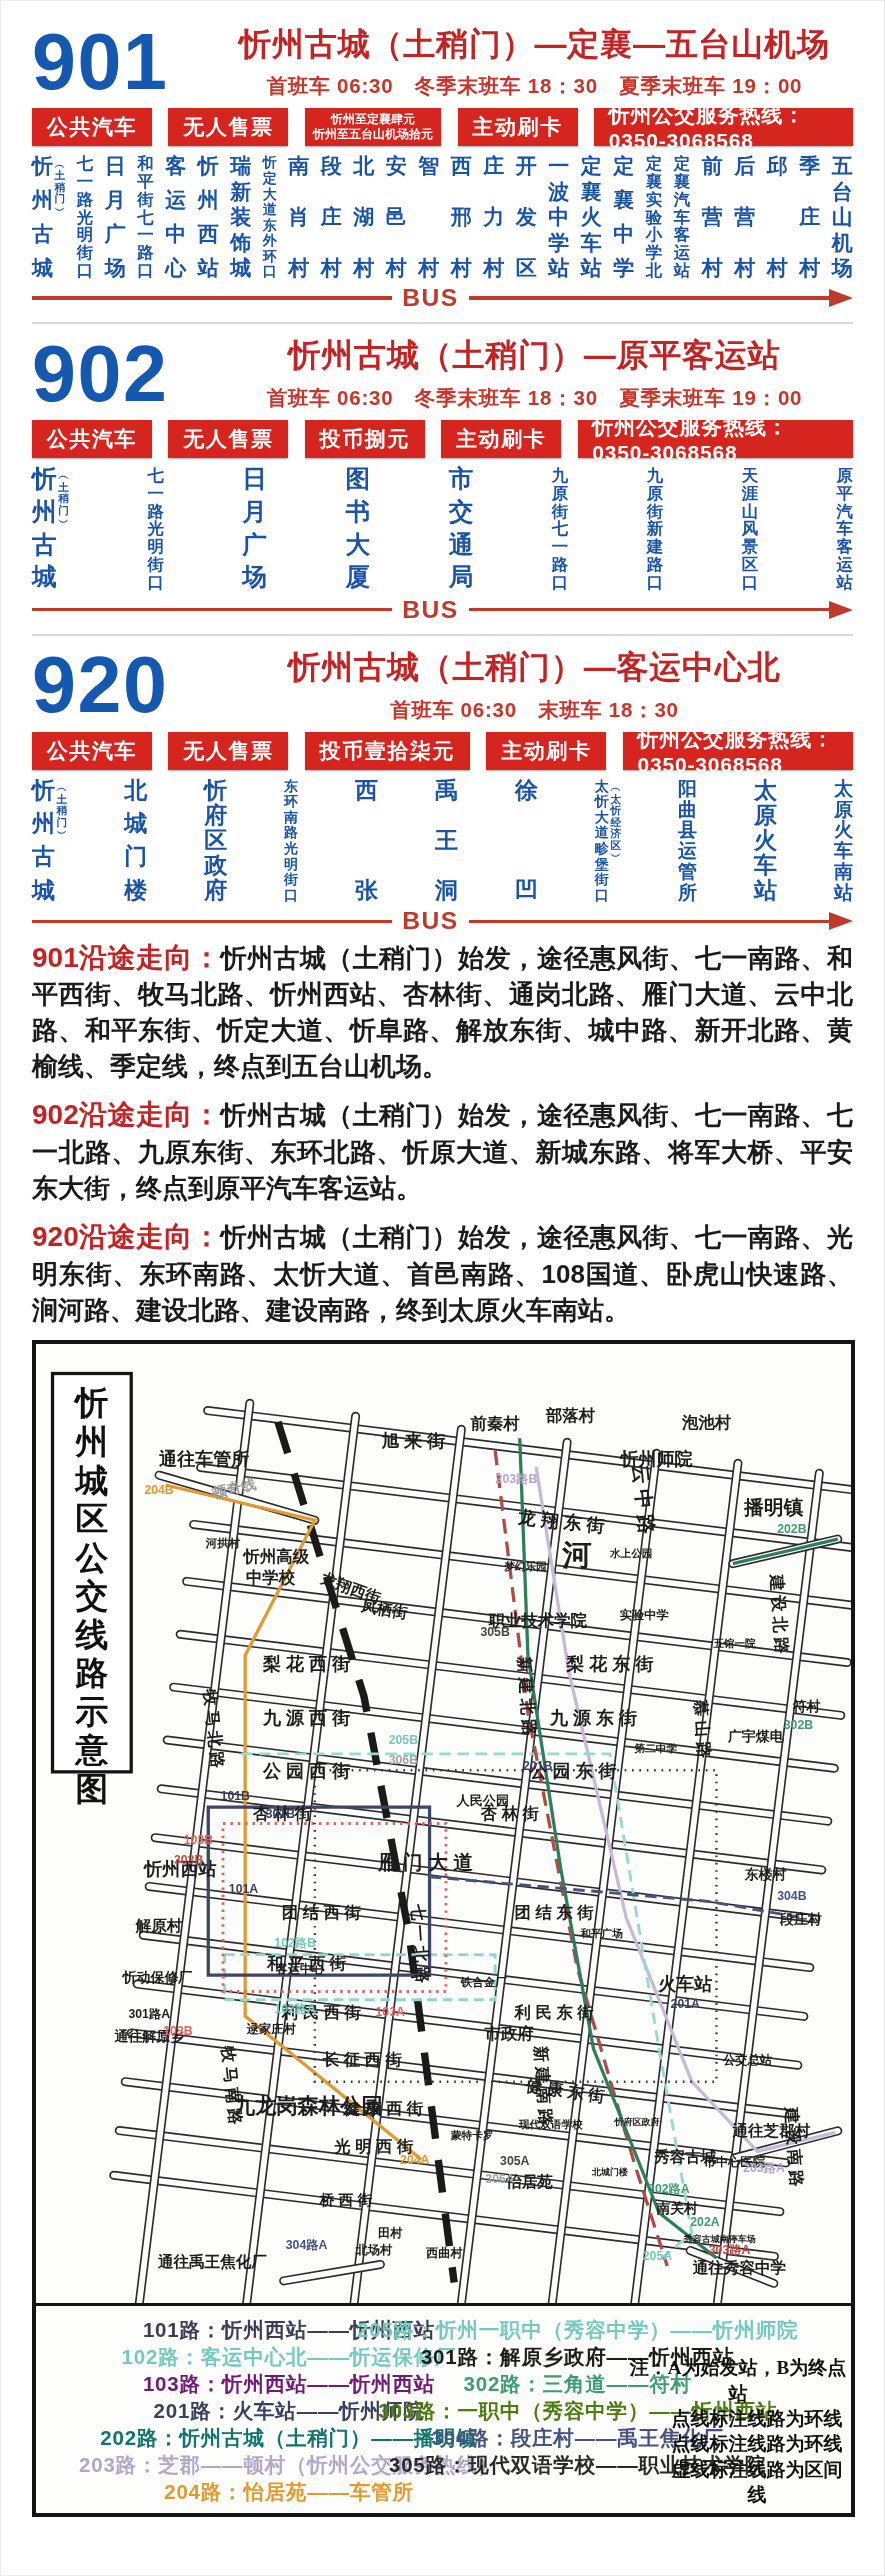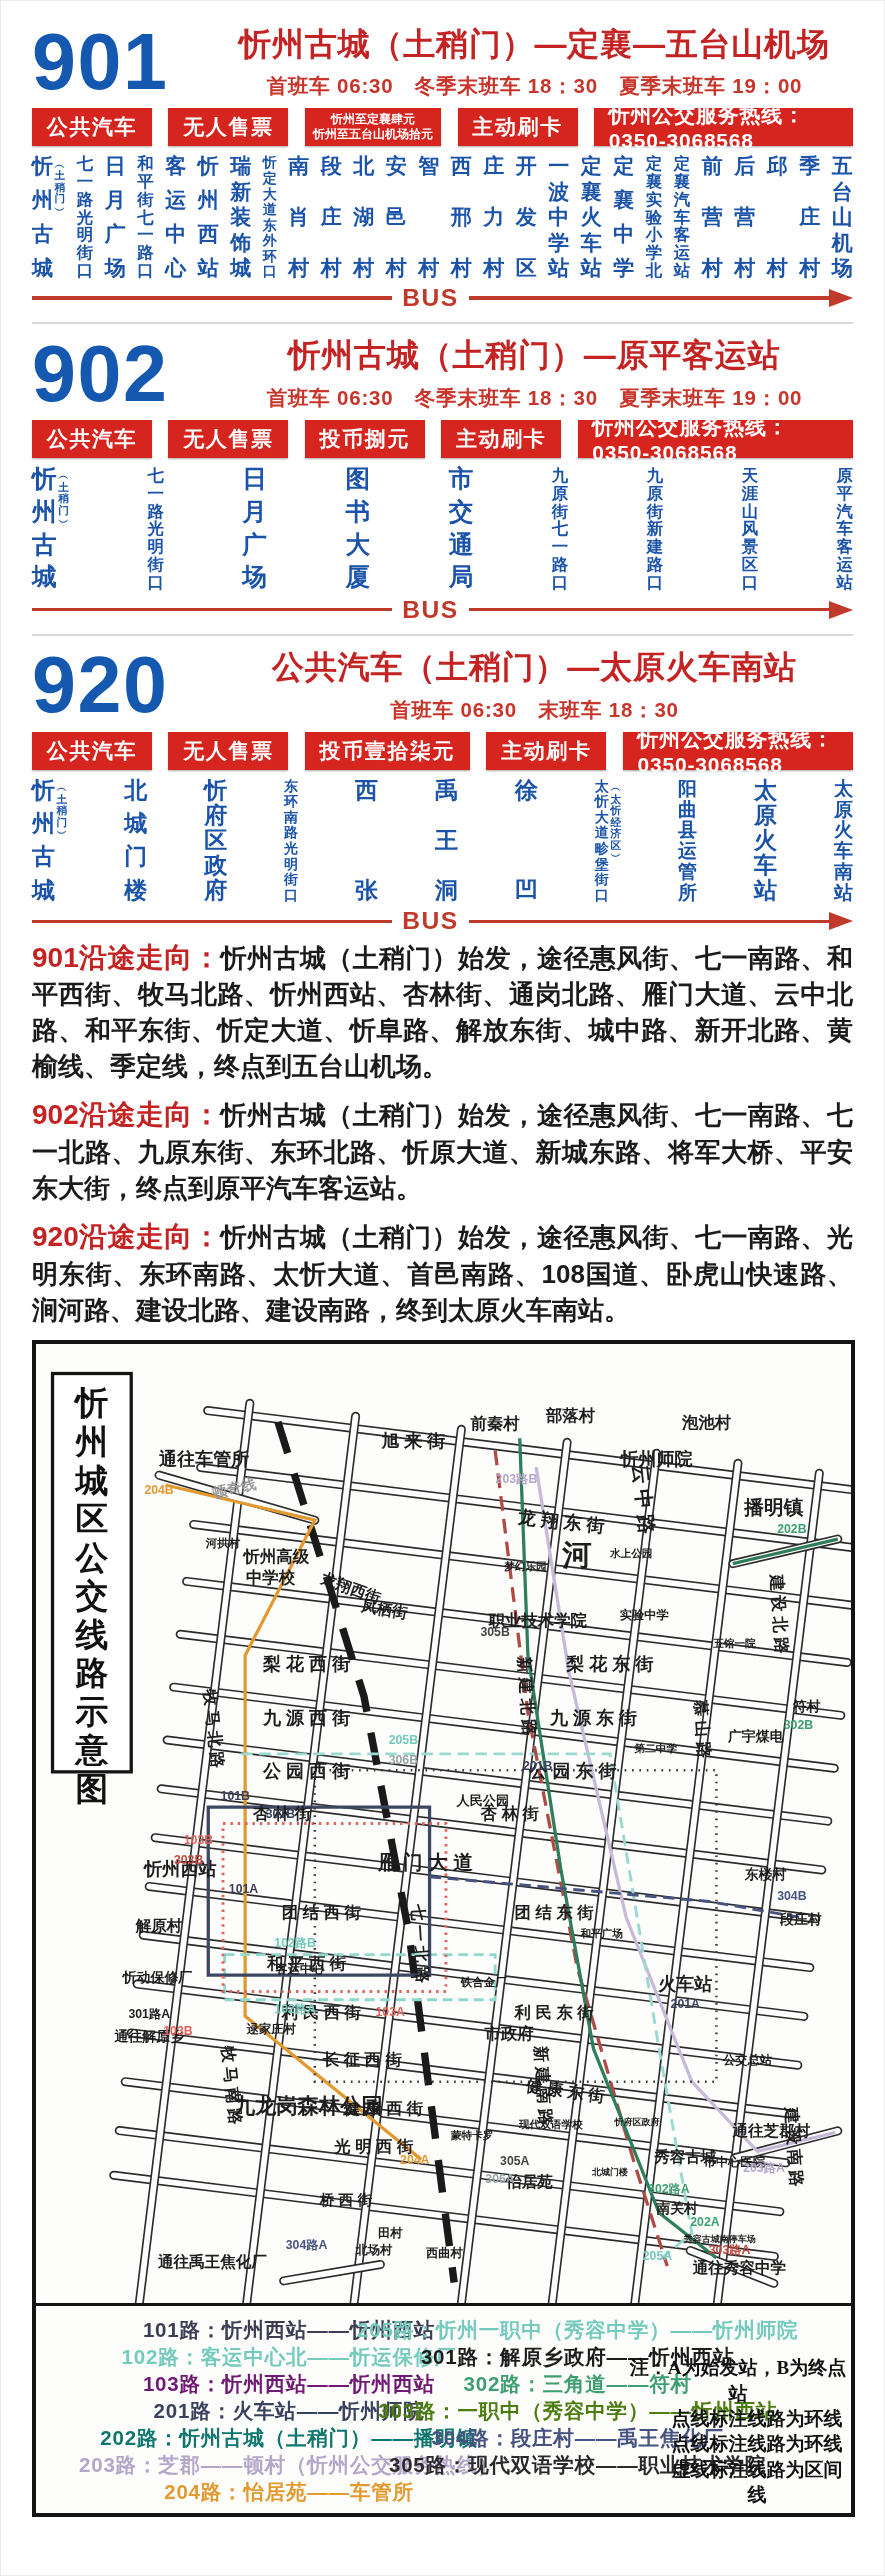--- a/index.html
+++ b/index.html
@@ -413,21 +413,21 @@
       <div class="bus-line"></div>
       <div class="bus-head"></div>
     </div>
   </section>
   <hr class="section-divider">
 
   <section class="route-section">
     <div class="route-header">
       <div class="route-number">920</div>
       <div class="route-head-right">
-        <div class="route-title">公共汽车（土稍门）—太原火车南站</div>
+        <div class="route-title">忻州古城（土稍门）—客运中心北</div>
         <div class="route-times">首班车 06:30　末班车 18：30</div>
       </div>
     </div>
     <div class="badge-row">
         <div class="badge">公共汽车</div>
         <div class="badge">无人售票</div>
         <div class="badge">投币壹拾柒元</div>
         <div class="badge">主动刷卡</div>
         <div class="badge hotline">忻州公交服务热线：0350-3068568</div>
       </div>

